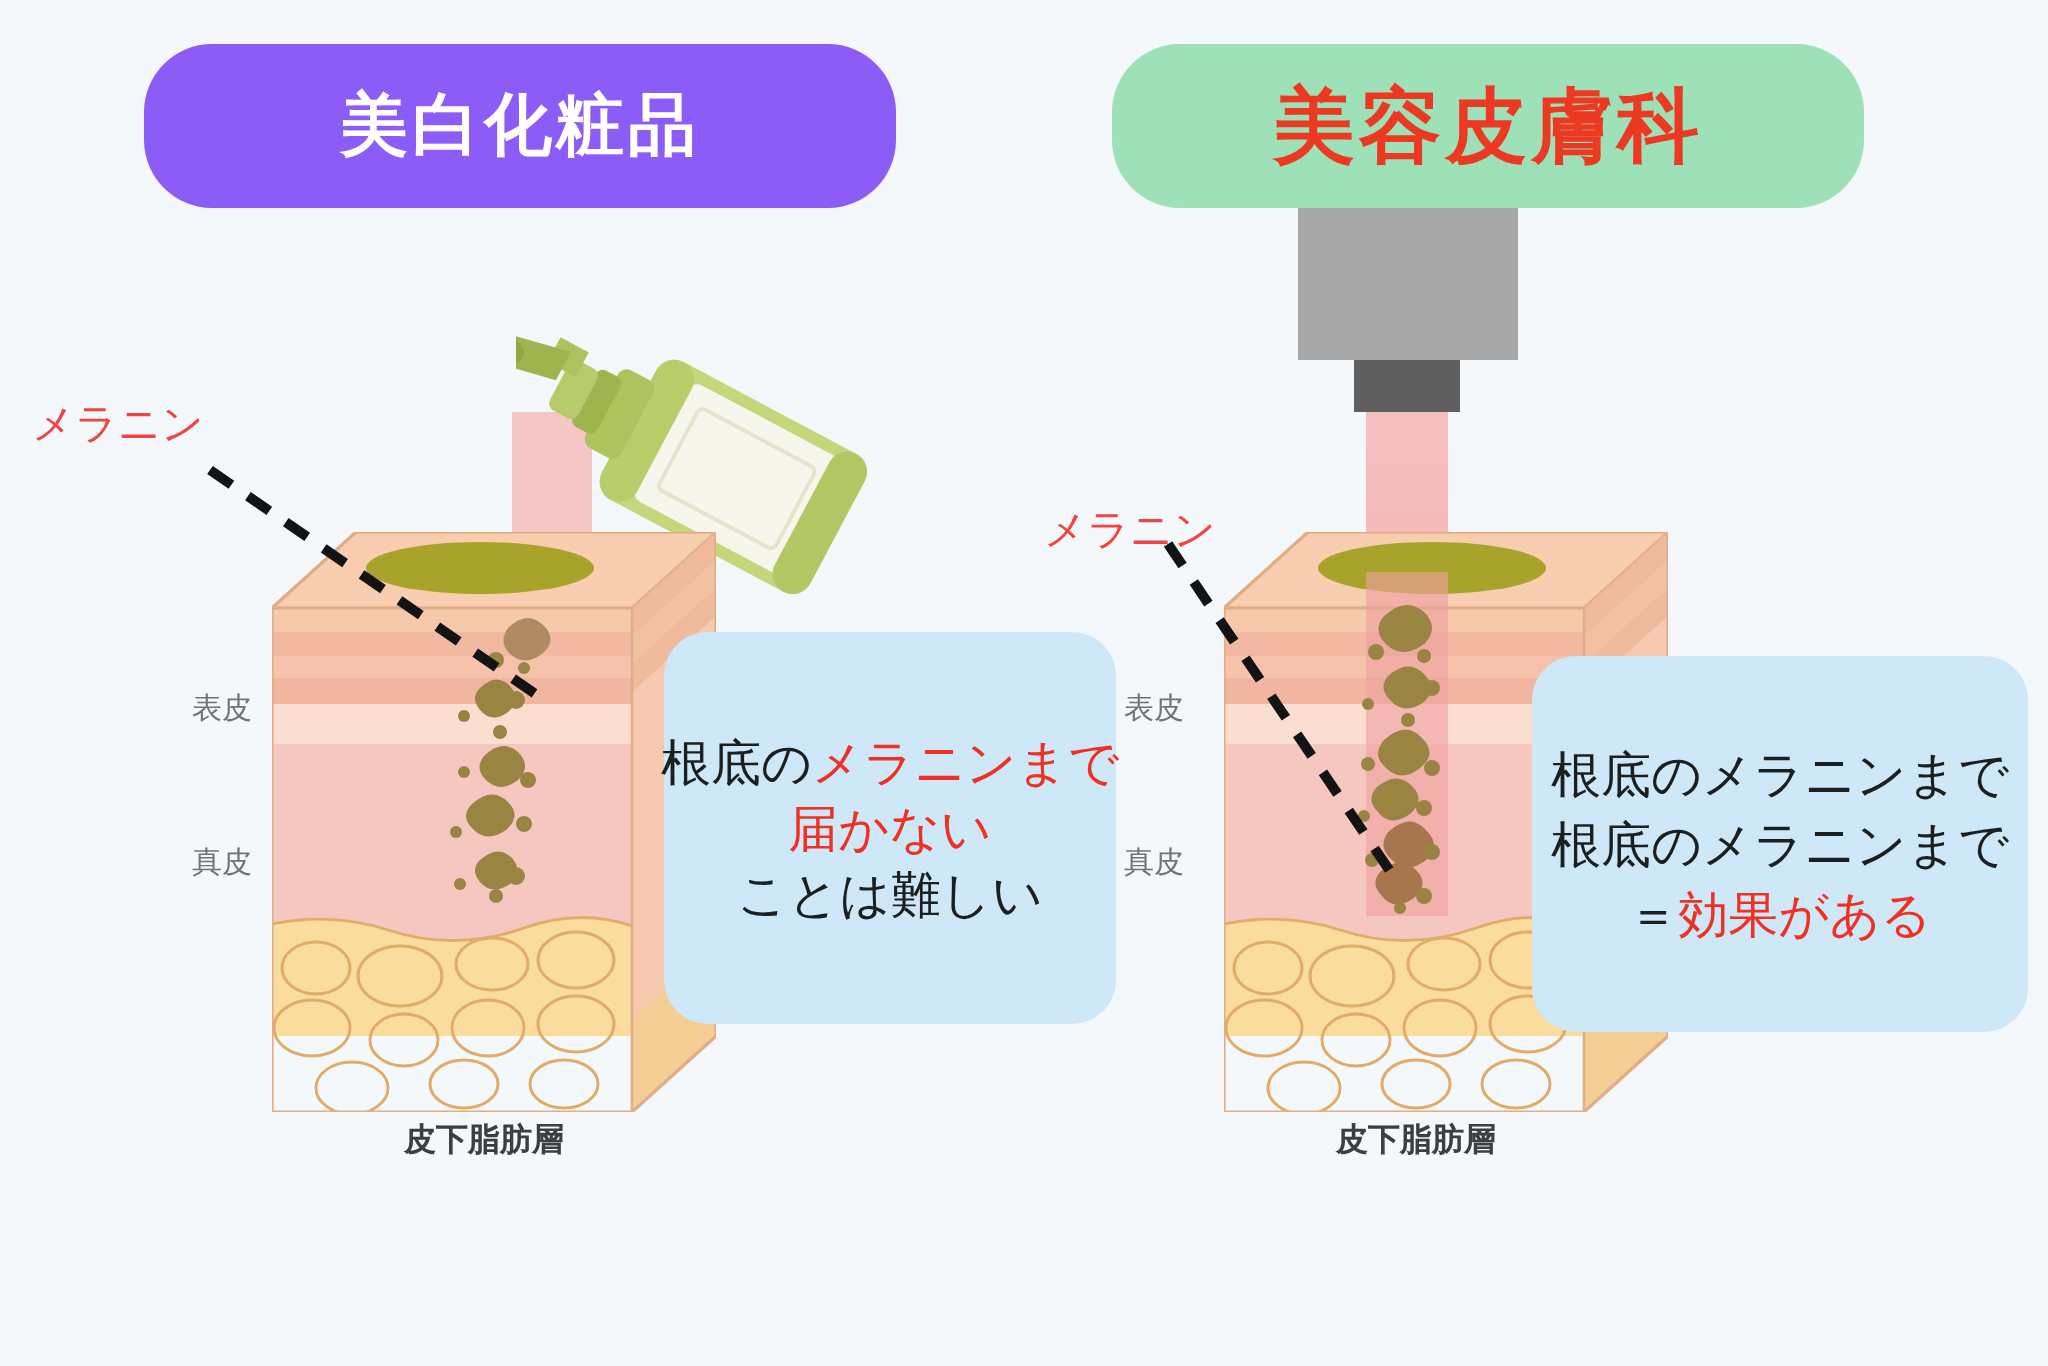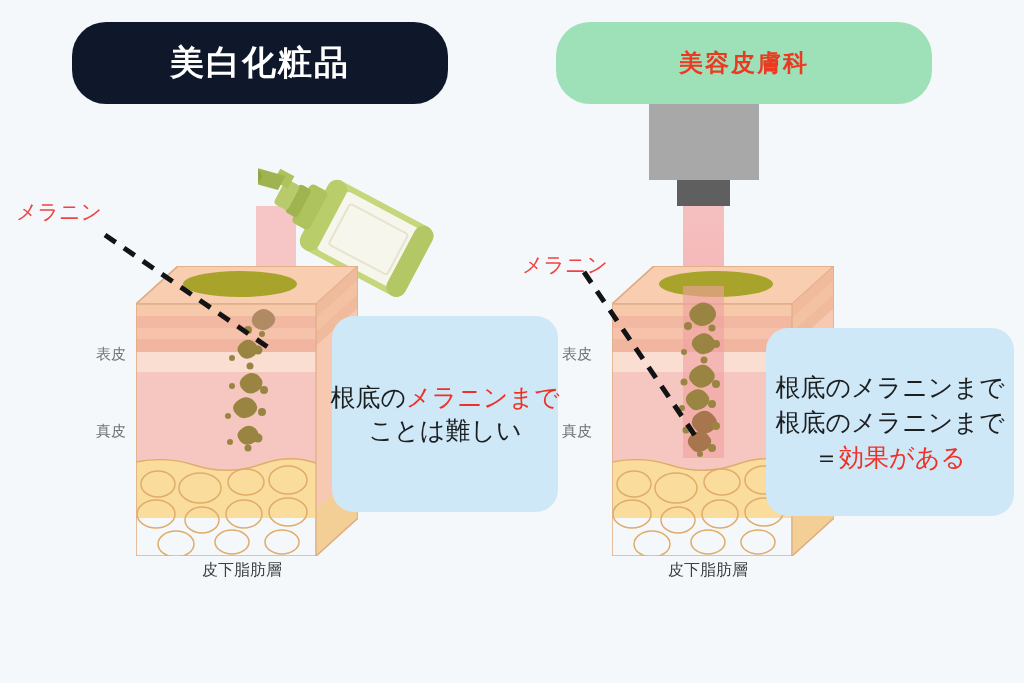--- a/index.html
+++ b/index.html
@@ -15,25 +15,25 @@
   .pill{
     position:absolute;
     display:flex;align-items:center;justify-content:center;
     border-radius:34px;
     font-weight:700;
     letter-spacing:2px;
     white-space:nowrap;
   }
   #pill-left{
     left:72px;top:22px;width:376px;height:82px;
-    background:#0f172a;color:#ffffff;font-size:34px;
+    background:#8b5cf6;color:#ffffff;font-size:34px;
   }
   #pill-right{
     left:556px;top:22px;width:376px;height:82px;
-    background:#9ee0b8;color:#ec3a22;font-size:24px;
+    background:#9ee0b8;color:#ec3a22;font-size:41px;
   }
 
   
   #device-body{
     position:absolute;left:649px;top:104px;width:110px;height:76px;
     background:#a8a8a8;
   }
   #device-nozzle{
     position:absolute;left:677px;top:180px;width:53px;height:26px;
     background:#5f5f5f;
@@ -56,21 +56,21 @@
   
   .skin{position:absolute;width:222px;height:290px;}
   #skin-left{left:136px;top:266px;}
   #skin-right{left:612px;top:266px;}
 
   
   .layer-label{
     position:absolute;font-size:15px;color:#737373;white-space:nowrap;
   }
   .fat-label{
-    position:absolute;font-size:16px;color:#3c3f40;white-space:nowrap;
+    position:absolute;font-size:16px;color:#3c3f40;white-space:nowrap;font-weight:bold;
   }
   .melanin-label{
     position:absolute;font-size:21px;color:#ef4444;white-space:nowrap;
   }
 
   
   .leader{position:absolute;pointer-events:none;}
 
   
   .bubble{
@@ -267,20 +267,21 @@
 
   <div class="melanin-label" style="left:522px;top:251px;">メラニン</div>
   <div class="layer-label" style="left:562px;top:345px;">表皮</div>
   <div class="layer-label" style="left:562px;top:422px;">真皮</div>
   <div class="fat-label" style="left:668px;top:560px;">皮下脂肪層</div>
 
   <div class="bubble" id="bubble-left">
     <div class="line">
       <span>根底の</span><span class="hl">メラニンまで</span>
     </div>
+    <div class="line hl">届かない</div>
     <div class="line">ことは難しい</div>
   </div>
 
   <div class="bubble" id="bubble-right">
     <div class="line">根底のメラニンまで</div>
     <div class="line">根底のメラニンまで</div>
     <div class="line">
       <span>＝</span><span class="hl">効果がある</span>
     </div>
   </div>

